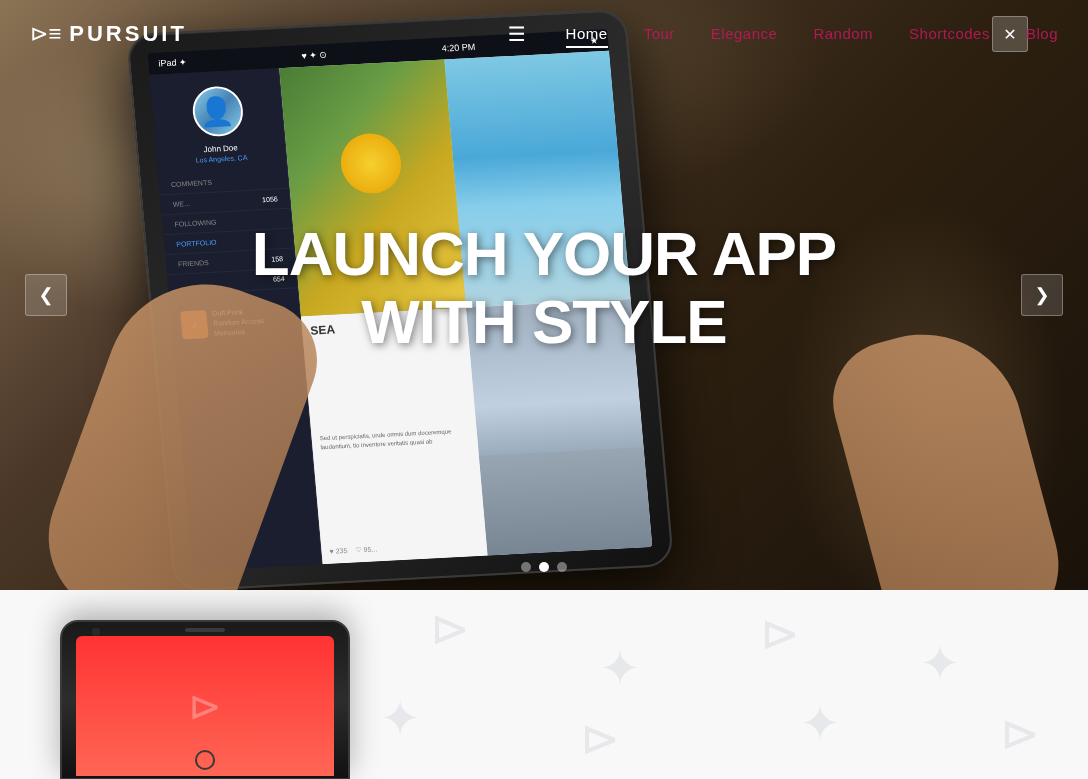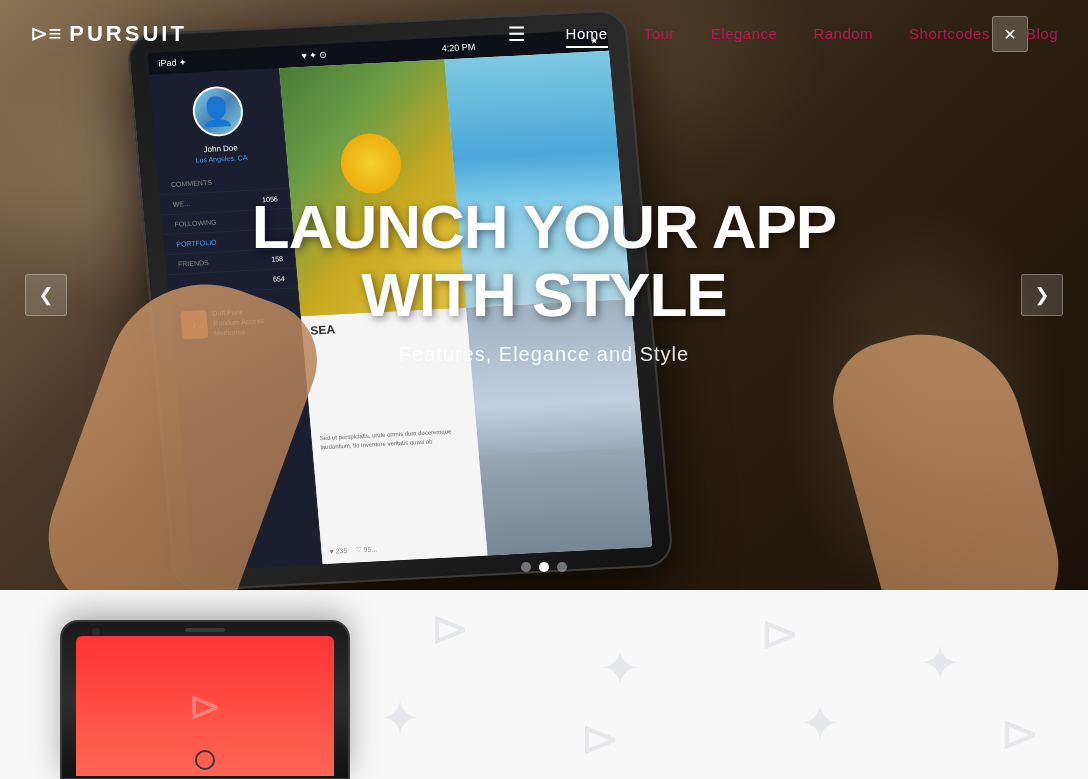--- a/index.html
+++ b/index.html
@@ -523,21 +523,20 @@
               <div style="width:100%; height:100%; background:linear-gradient(180deg,#a0b0c0 0%,#c0d0e0 40%,#9aabbc 60%,#7a8b9c 80%,#5a6b7c 100%);"></div>
             </div>
           </div>
         </div>
       </div>
     </div>
   </div>
 
   <div class="hero-content">
     <h1 class="hero-title">LAUNCH YOUR APP WITH STYLE</h1>
-    <p class="hero-subtitle">Features, Elegance and Style</p>
   </div>
 
   <div class="wrench-btn">
     <span>✕</span>
   </div>
 
   <div class="carousel-arrow carousel-arrow-left">
     <span>❮</span>
   </div>
 

